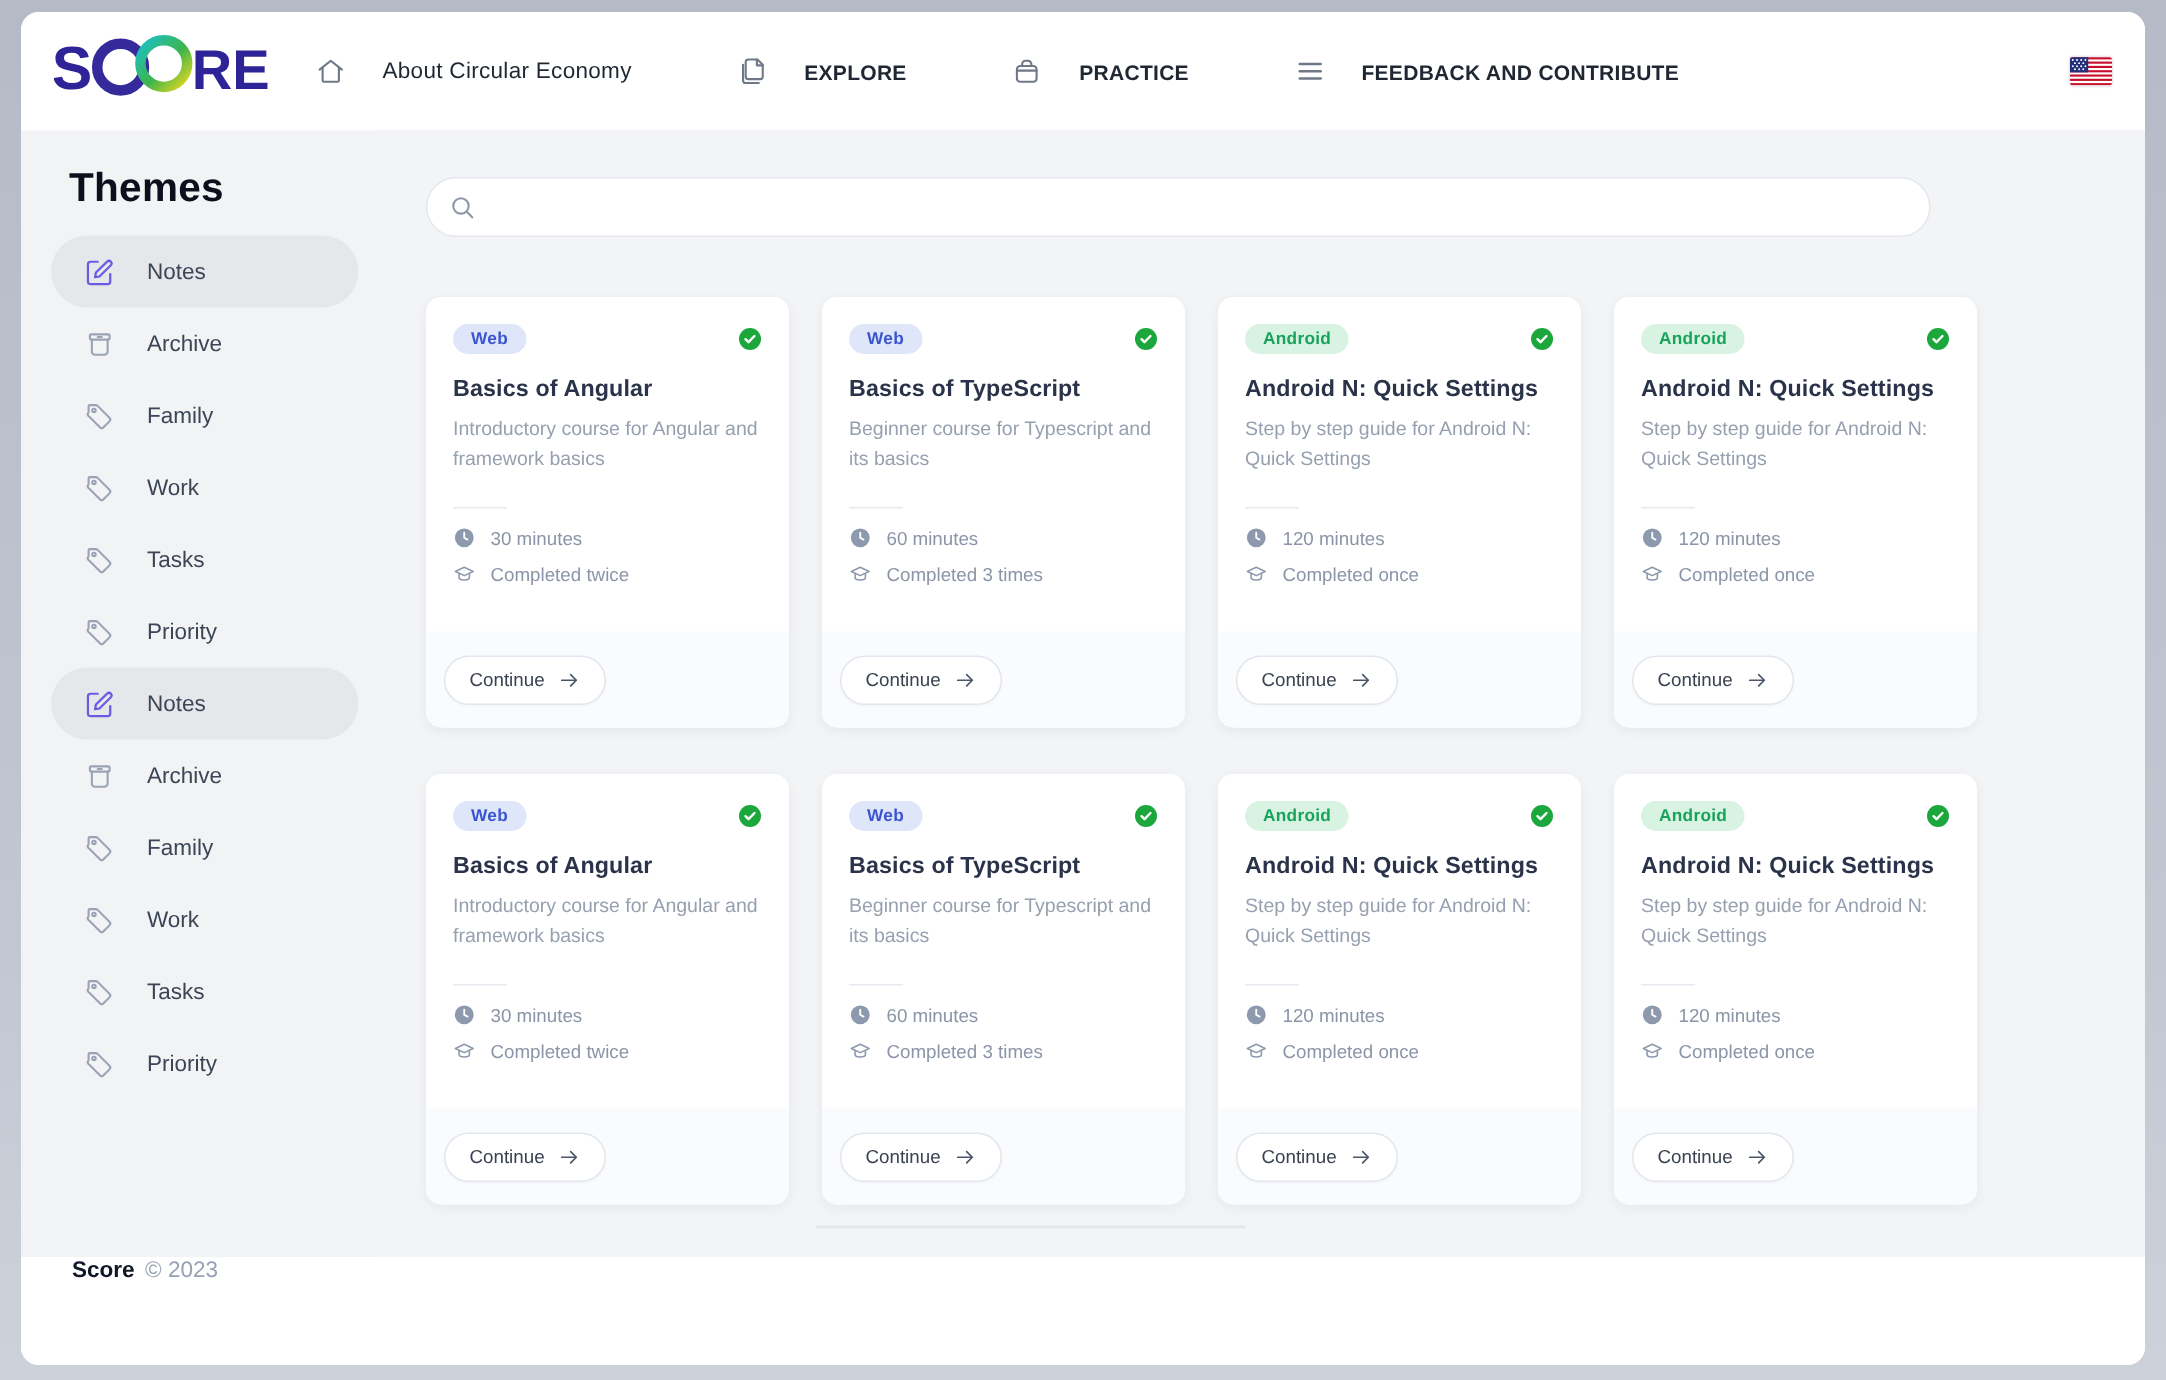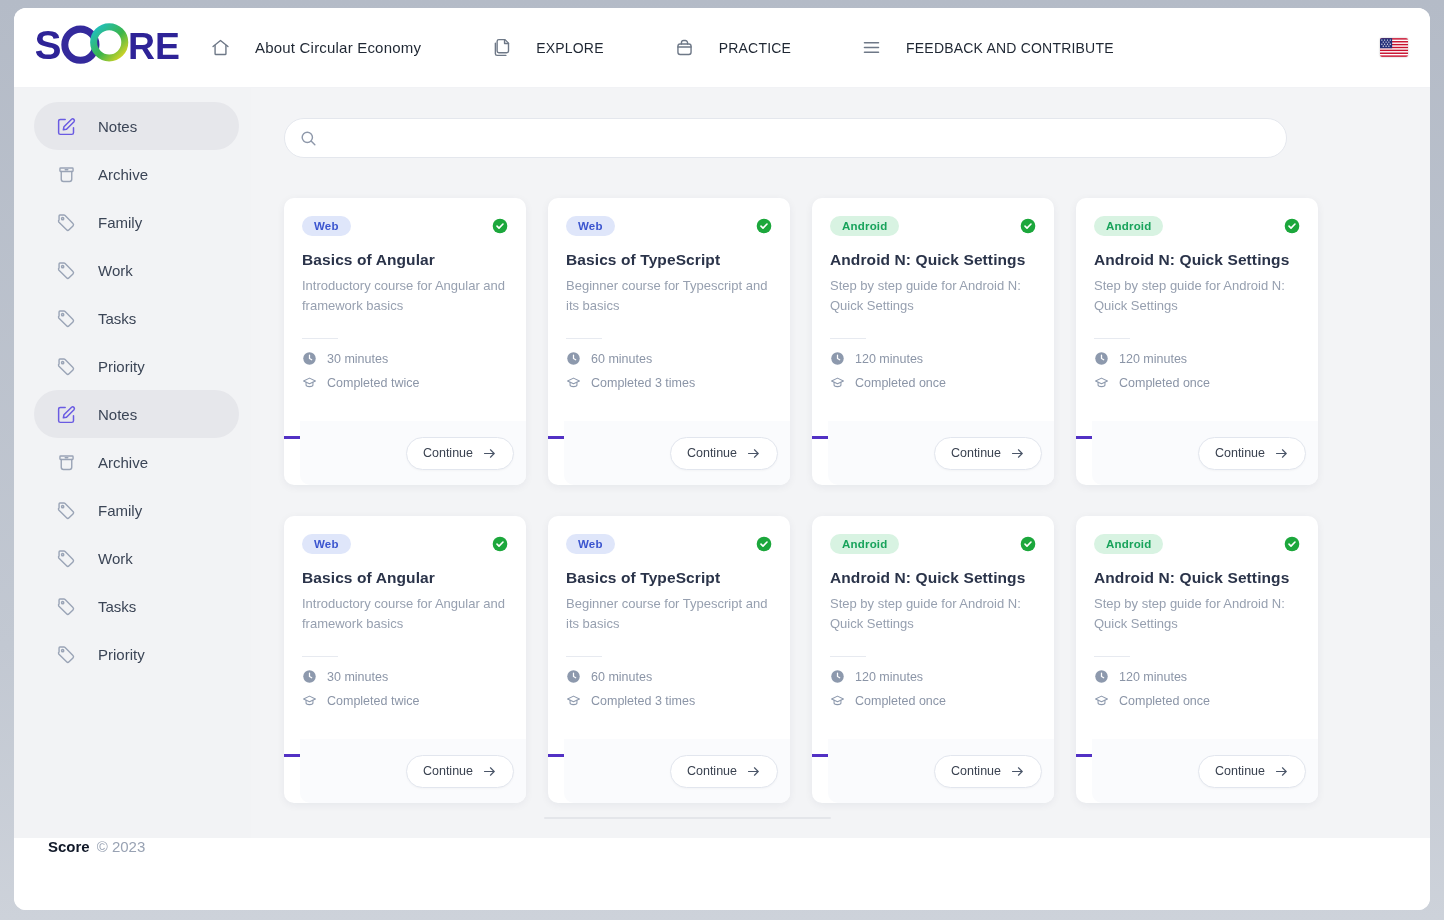--- a/index.html
+++ b/index.html
@@ -9,21 +9,21 @@
          background:#fff; border-radius:12px; overflow:hidden; display:flex; flex-direction:column; }
 
   
   .header { height:80px; flex:none; background:#fff; display:flex; align-items:center;
             padding:0 22px; border-bottom:1px solid #f1f2f5; }
   .logo { width:148px; height:58px; flex:none; }
   .nav { display:flex; align-items:center; margin-left:26px; gap:70px; }
   .nav-item { display:flex; align-items:center; gap:24px; cursor:pointer; color:#1f2733; }
   .nav-item .nav-icon { width:21px; height:21px; color:#6e7887; }
   .nav-item .nav-icon svg { width:100%; height:100%; display:block; }
-  .nav-label { font-size:14px; font-weight:400; letter-spacing:.2px; white-space:nowrap; }
+  .nav-label { font-size:14px; font-weight:700; letter-spacing:.2px; white-space:nowrap; }
   .nav-item:first-child .nav-label { font-size:15px; font-weight:400; }
   .flag { margin-left:auto; width:28px; height:19px; box-shadow:0 0 2px rgba(0,0,0,.25); border-radius:2px; overflow:hidden; cursor:pointer; }
   .flag svg { display:block; width:100%; height:100%; }
 
   
   .content { flex:1; display:flex; background:#f3f4f6; overflow:hidden; }
 
   aside { width:237px; flex:none; padding:14px 12px 0 20px; background:#f2f3f5; }
   .side-title { font-size:27px; font-weight:800; color:#0c101c; margin:16px 0 16px 12px; letter-spacing:.2px; }
   .side-section:first-child .side-title { margin-top:8px; }
@@ -59,22 +59,22 @@
   .check svg { width:100%; height:100%; display:block; }
   .card-title { margin-top:14px; font-size:15.5px; font-weight:600; color:#2a3349; letter-spacing:.1px; }
   .card-desc { margin-top:7px; font-size:13px; color:#97a0b0; line-height:1.5; min-height:40px; width:206px; }
   .card-divider { width:36px; height:1px; background:#e7eaf0; margin-top:22px; }
   .meta-row { display:flex; align-items:center; gap:10px; margin-top:12px; font-size:12.5px; color:#8b95a7; }
   .meta-row + .meta-row { margin-top:9px; }
   .meta-icon { width:15px; height:15px; color:#8d99ad; flex:none; }
   .meta-icon svg { width:100%; height:100%; display:block; }
   .progress { position:absolute; left:0; right:0; bottom:46px; height:3px; background:#e6e1f6; }
   .progress-fill { height:100%; background:#5231c4; }
-  .card-footer { position:absolute; left:16px; right:0; bottom:0; height:64px; background:#fafbfd;
-                 border-radius:0 0 10px 10px; display:flex; align-items:center; justify-content:flex-end; padding:0 12px; }
+  .card-footer { position:absolute; left:0; right:0; bottom:0; height:64px; background:#fafbfd;
+                 border-radius:0 0 10px 10px; display:flex; align-items:center; padding:0 12px; }
   .continue-btn { display:inline-flex; align-items:center; gap:9px; padding:8px 16px; border-radius:17px;
                   background:#fff; border:1px solid #e2e6ee; font-size:12.5px; color:#3a4250; cursor:pointer;
                   font-family:"Liberation Sans", sans-serif; box-shadow:0 1px 2px rgba(0,0,0,.03); }
   .btn-arrow { width:15px; height:15px; color:#4a5568; }
   .btn-arrow svg { width:100%; height:100%; display:block; }
 
   .scroll-hint { margin:14px 0 0 260px; width:287px; height:2px; background:#e4e6ea; border-radius:2px; }
 
   
   .app-footer { height:72px; flex:none; background:#fff; display:flex; align-items:flex-start; padding:0 34px; font-size:15px; }
@@ -174,20 +174,21 @@
               <circle cx="9.5" cy="8.6" r=".7"></circle>
           </g>
         </svg>
       </div>
     </div>
 
     <div class="content">
       <aside>
         <div id="sidebar-sections">
             <section class="side-section">
+    <h2 class="side-title">Themes</h2>
     <ul class="side-list">
                 <li class="side-item selected">
     <span class="side-icon">
                     <svg viewBox="0 0 24 24" fill="none" stroke="currentColor" stroke-width="1.7" stroke-linecap="round" stroke-linejoin="round">
                       <path d="M20 13.5V19a2 2 0 0 1-2 2H5a2 2 0 0 1-2-2V6a2 2 0 0 1 2-2h5.5"></path>
                       <path d="M17.8 3.7a2 2 0 0 1 2.8 2.8L12 15.1l-3.6.7.7-3.6 8.7-8.5z"></path>
                     </svg>
                   </span>
     <span class="side-label">Notes</span>
   </li>

